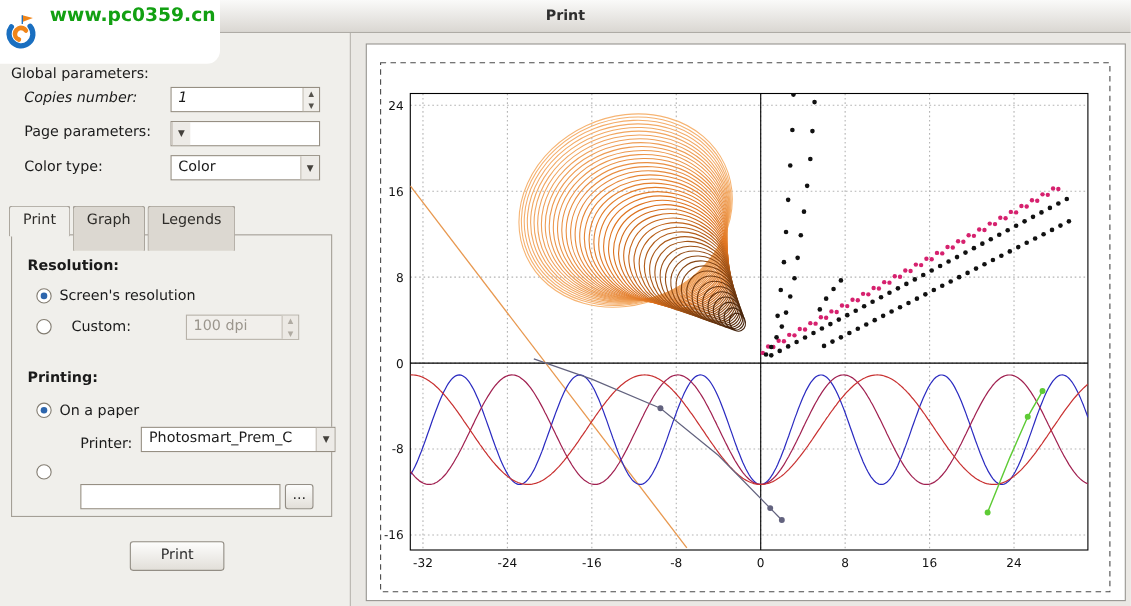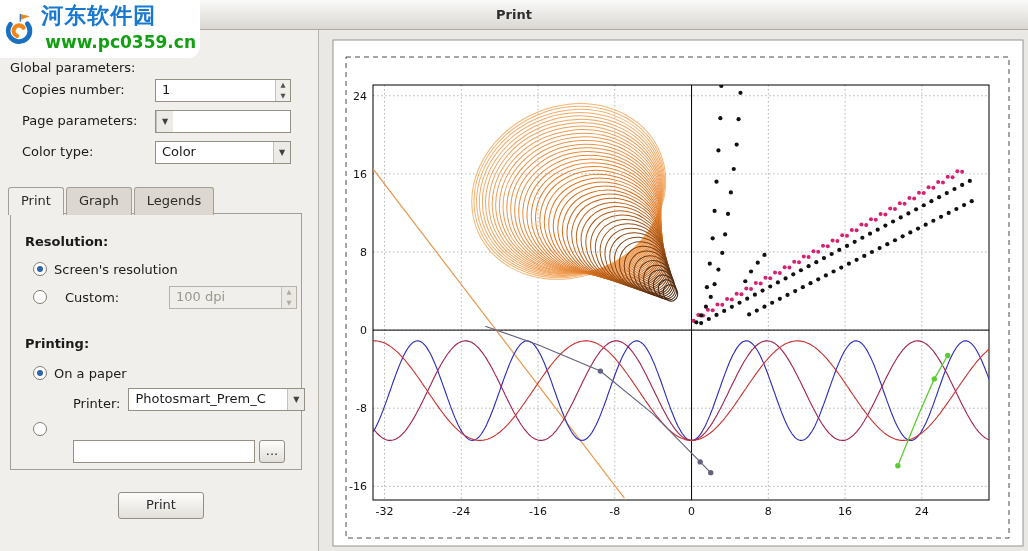--- a/index.html
+++ b/index.html
@@ -50,21 +50,21 @@
   .combo-arrow {
     width:17px; background:#edebe7; border-left:1px solid #c6c1b8; font-size:8px;
     display:flex; align-items:center; justify-content:center; color:#44413c;
   }
   .disabled { background:#f1efeb; color:#9b968d; border-color:#b7b2a9; }
   .disabled .spin-btns { color:#b0aba2; background:#ece9e4; }
   
   .tabs { position:absolute; left:8px; top:157px; display:flex; height:27px; z-index:2; }
   .tab {
     padding:5px 12px 0; border:1px solid #a49f96; border-bottom:none;
-    background:#dcd8d1; margin-right:2px; border-radius:3px 3px 0 0; color:#2e2c29; height:28px;
+    background:#dcd8d1; margin-right:2px; border-radius:3px 3px 0 0; color:#2e2c29; height:41px;
   }
   .tab.active { background:#f0efeb; height:28px; }
   .tab-frame {
     position:absolute; left:10px; top:183px; width:292px; height:257px;
     border:1px solid #a49f96; background:#f0efeb;padding-left:39px;
   }
   .sec-heading { position:absolute; left:14px; font-weight:bold; }
   .radio-row { position:absolute; left:22px; display:flex; align-items:center; gap:7px; height:18px; }
   .radio {
     width:14px; height:14px; border-radius:50%; border:1px solid #837d72;
@@ -102,29 +102,28 @@
   <svg width="52" height="54" viewBox="0 0 52 54">
     <circle cx="25" cy="29" r="24" fill="#ffffff"></circle>
     <g fill="none" stroke-linecap="round">
       <circle cx="25" cy="30" r="18" stroke="#1a6fc0" stroke-width="8" stroke-dasharray="80 34" transform="rotate(-40 25 30)"></circle>
       <circle cx="25" cy="30" r="9" stroke="#f08519" stroke-width="7" stroke-dasharray="33 24" transform="rotate(110 25 30)"></circle>
     </g>
     <polygon points="27,2 43,6 27,12" fill="#f08519"></polygon>
     <line x1="27" y1="2" x2="27" y2="15" stroke="#1a6fc0" stroke-width="2"></line>
   </svg>
   <div class="wm-text">
-    <div class="wm-name">河东软件园</div>
     <div class="wm-url">www.pc0359.cn</div>
   </div>
 </div>
 
 <div class="left-panel">
   <div class="heading">Global parameters:</div>
 
-  <div class="row" style="top:49px;">
+  <div class="row" style="top:49px;font-style:italic;">
     <label>Copies number:</label>
     <div class="ctrl spinbox">
       <span class="spin-value">1</span>
       <span class="spin-btns">
           <span>▲</span>
           <span>▼</span>
         </span>
     </div>
   </div>
 
@@ -154,21 +153,21 @@
 
     <div class="radio-row" style="top:46px;">
       <span class="radio checked"></span>
       <span>Screen's resolution</span>
     </div>
 
     <div class="radio-row" style="top:74px;gap:18px;">
       <span class="radio"></span>
       <span>Custom:</span>
     </div>
-    <div class="spinbox disabled" style="position:absolute; left:158px; top:72px; width:128px;">
+    <div class="spinbox disabled" style="position:absolute; left:158px; top:72px; width:103px;">
       <span class="spin-value">100 dpi</span>
       <span class="spin-btns">
           <span>▲</span>
           <span>▼</span>
         </span>
     </div>
 
     <div class="sec-heading" style="top:122px;">Printing:</div>
 
     <div class="radio-row" style="top:150px;">

